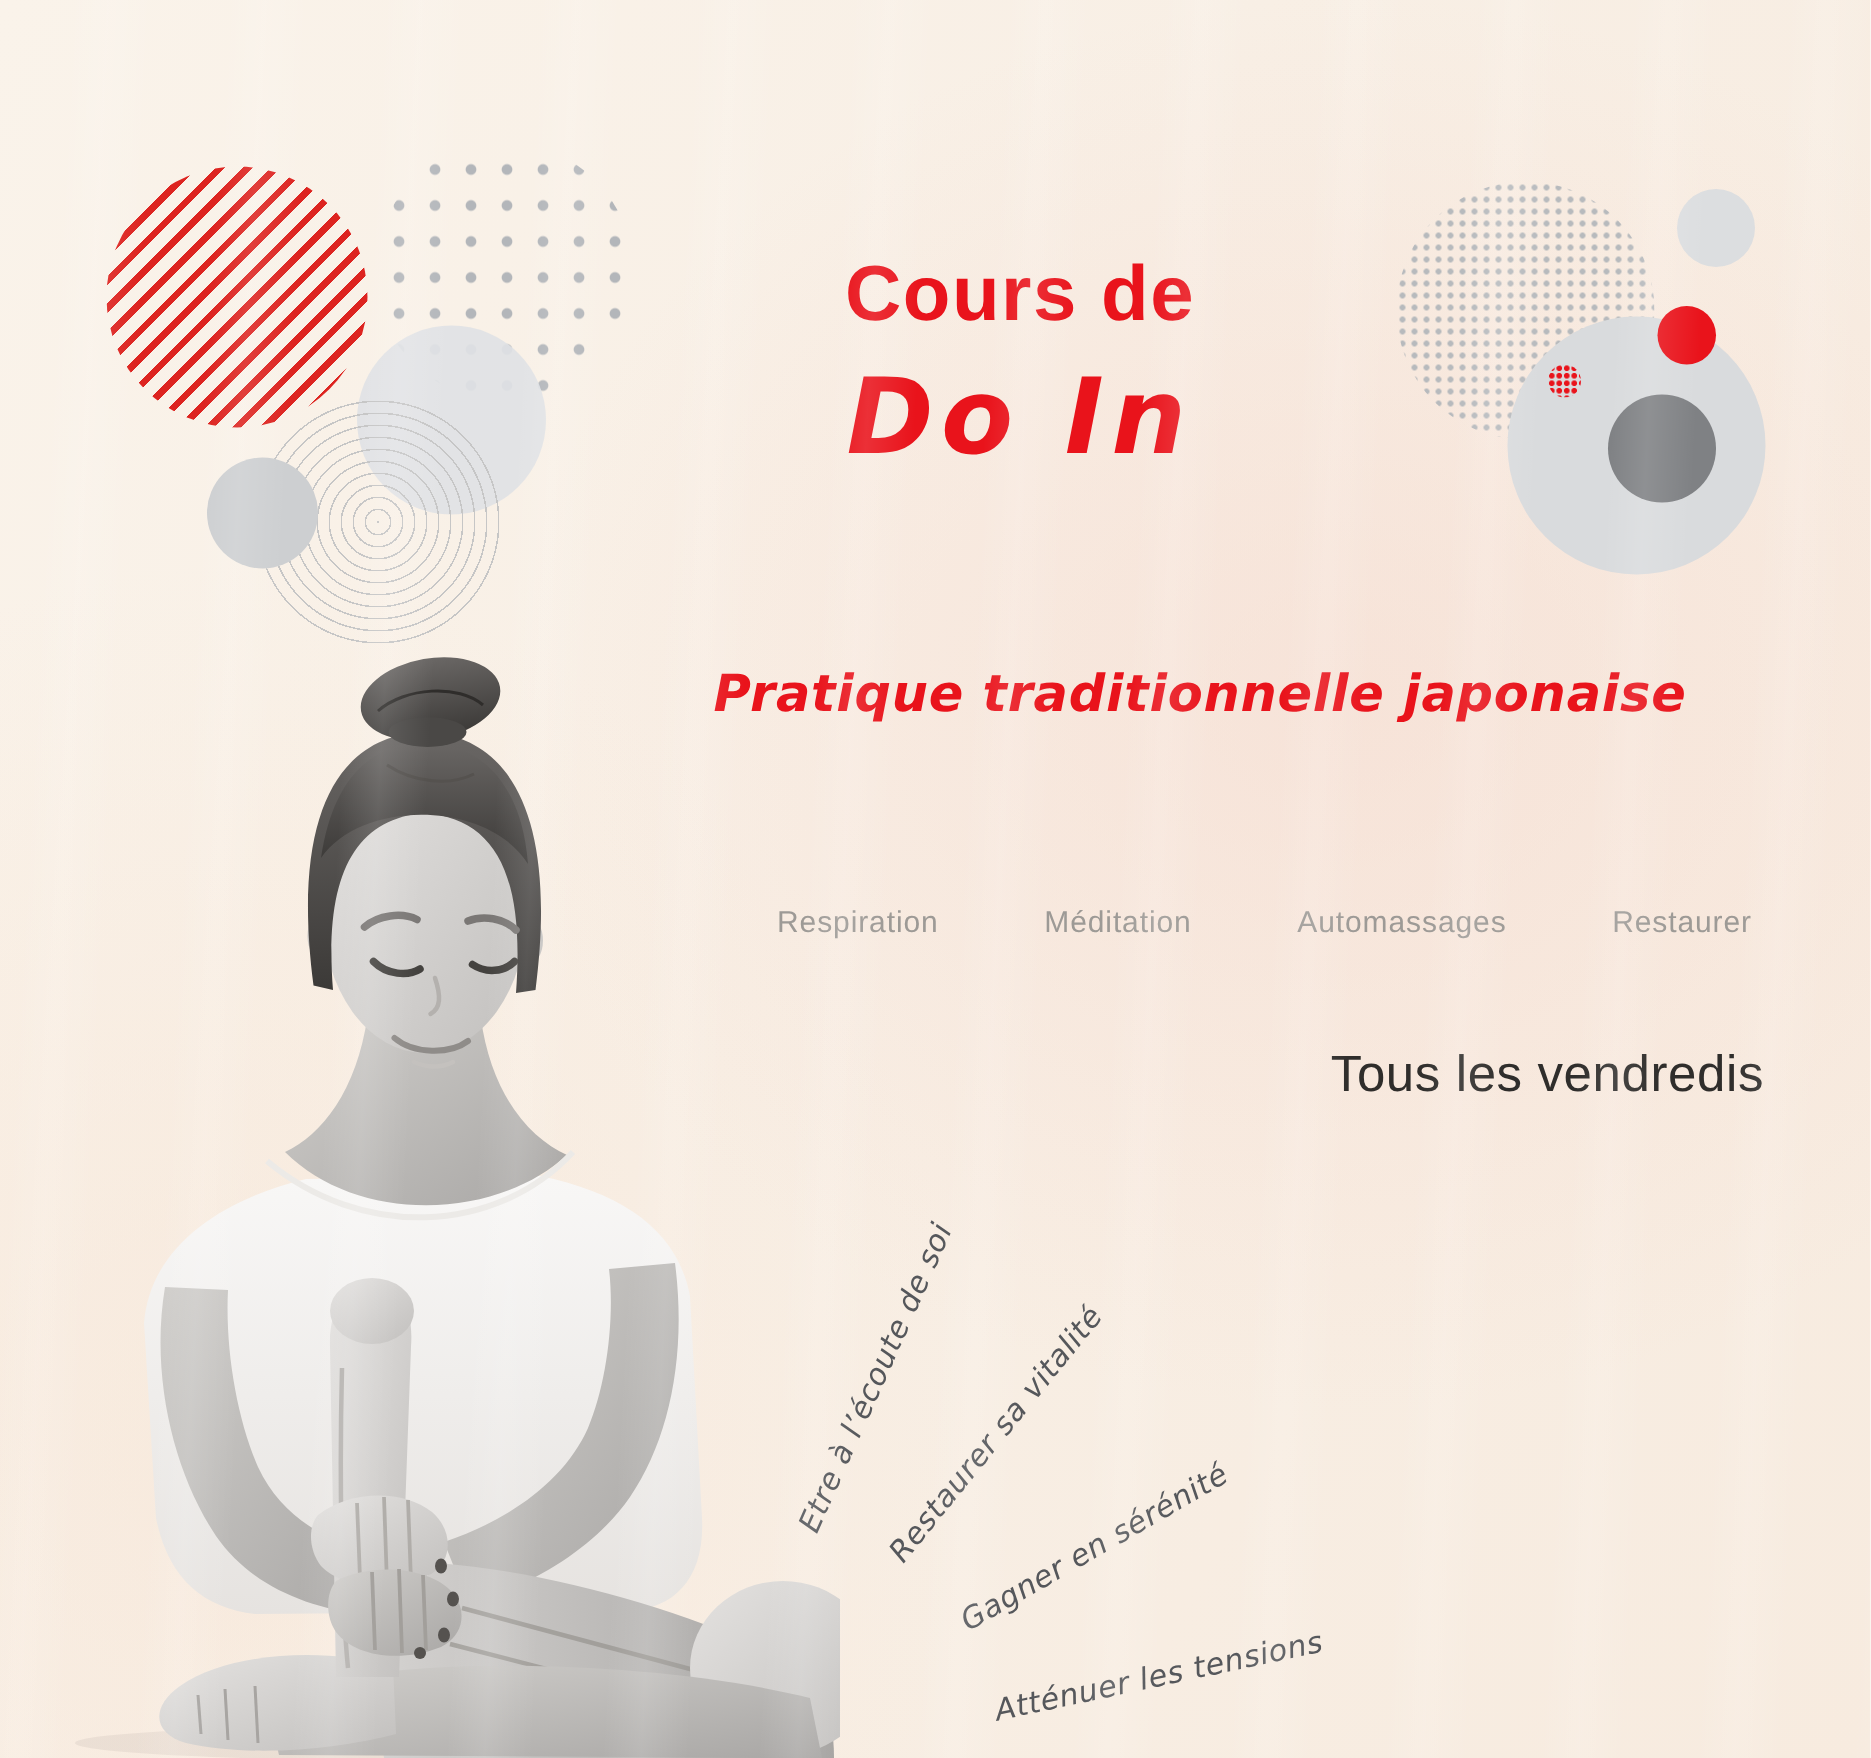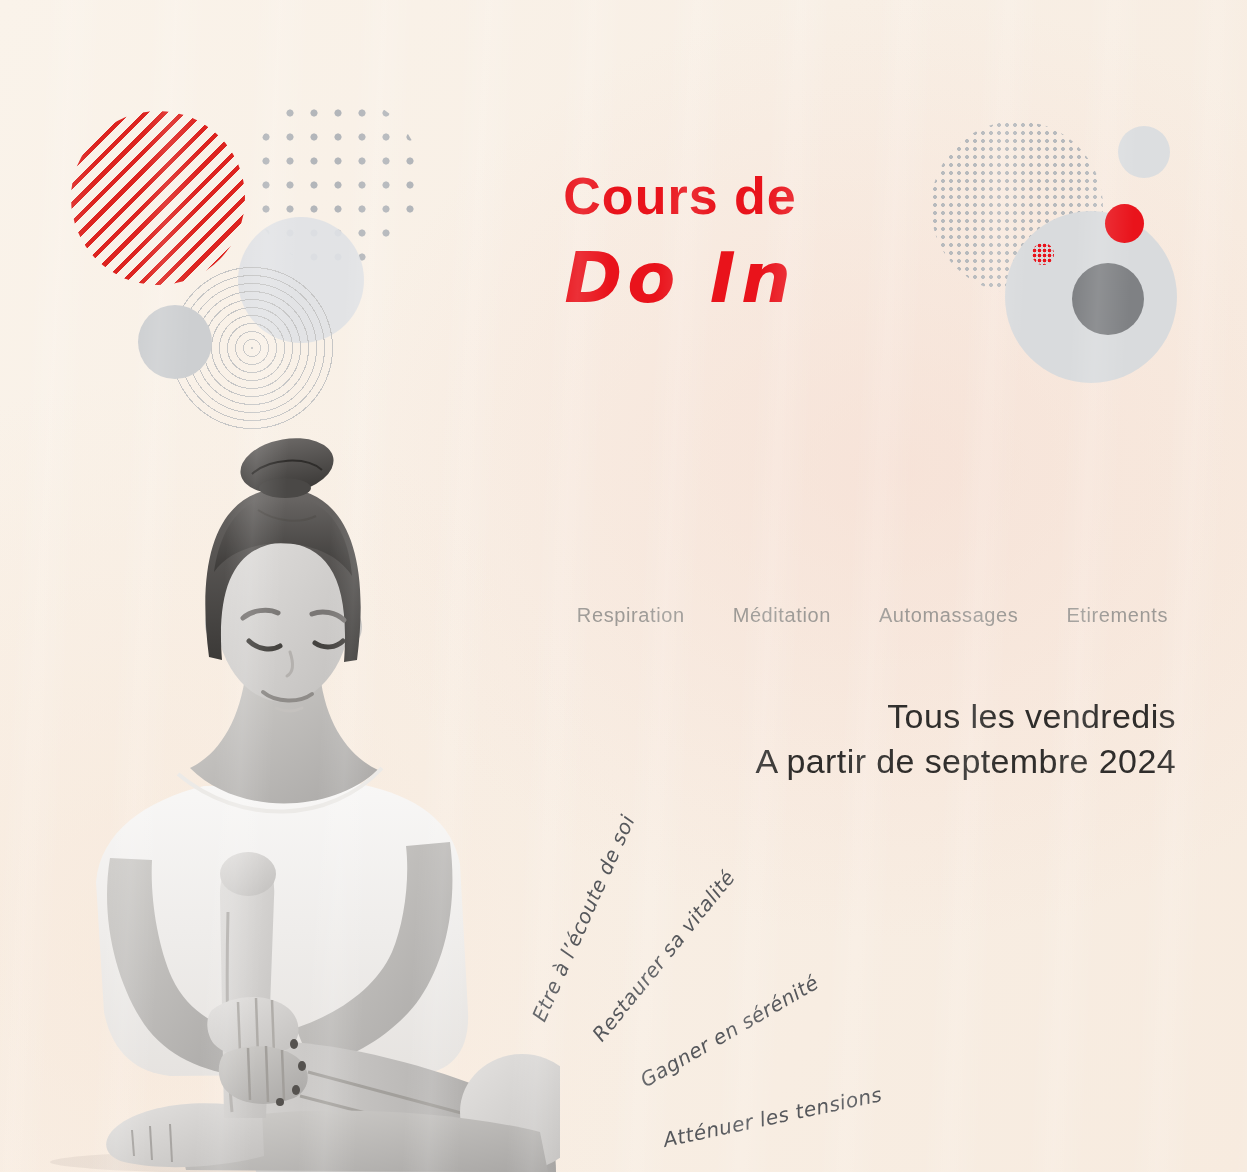--- a/index.html
+++ b/index.html
@@ -49,21 +49,21 @@
   .title-prefix{position:absolute;left:450px;top:168px;width:460px;text-align:center;
     font-family:"Liberation Sans",sans-serif;font-weight:700;font-size:52px;line-height:1.1;
     letter-spacing:1px;color:var(--accent-red,#e9131b);}
   .title-main{position:absolute;left:450px;top:238px;width:460px;text-align:center;
     font-family:"DejaVu Sans",sans-serif;font-style:italic;font-weight:700;font-size:70px;
     line-height:1.15;letter-spacing:5px;color:var(--accent-red,#e9131b);}
   .tagline{position:absolute;left:440px;top:434px;width:720px;text-align:center;
     font-family:"DejaVu Sans",sans-serif;font-style:italic;font-weight:600;font-size:34px;
     line-height:59px;letter-spacing:.5px;color:var(--accent-red,#e9131b);}
   .keywords{position:absolute;left:518px;top:604px;width:650px;
-    display:flex;justify-content:flex-end;gap:48px;
+    display:flex;justify-content:space-between;gap:23px;
     font-family:"Liberation Sans",sans-serif;font-weight:300;font-size:20px;
     letter-spacing:.6px;color:var(--keyword-gray,#9d9a96);}
   .schedule{position:absolute;left:576px;top:694px;width:600px;text-align:right;
     font-family:"Liberation Sans",sans-serif;font-weight:400;font-size:34px;line-height:45px;
     color:var(--text-dark,#2f2d2b);letter-spacing:.4px;}
 
   
   .benefit{position:absolute;white-space:nowrap;
     font-family:"DejaVu Sans",sans-serif;font-style:italic;font-weight:500;font-size:20px;
     letter-spacing:.5px;color:var(--benefit-gray,#55575b);transform-origin:0 100%;}
@@ -88,32 +88,32 @@
 <div class="decor circle-small-light-right"></div>
 <div class="decor circle-big-light-right"></div>
 <div class="decor circle-dark-right"></div>
 <div class="decor circle-red-right"></div>
 <div class="decor circle-red-dot-right"></div>
 
 <div class="title-prefix">Cours de</div>
 <div class="title-main">Do In</div>
 
 <div class="tagline">
+  <div>Pratique traditionnelle japonaise</div>
 </div>
 
 <div class="keywords">
   <span>Respiration</span>
   <span>Méditation</span>
   <span>Automassages</span>
-  <span>Etirements</span>
+  <span>Restaurer</span>
 </div>
 
 <div class="schedule">
   <div>Tous les vendredis</div>
-  <div>A partir de septembre 2024</div>
 </div>
 
 <div class="benefit benefit-1">Etre à l’écoute de soi</div>
 <div class="benefit benefit-2">Restaurer sa vitalité</div>
 <div class="benefit benefit-3">Gagner en sérénité</div>
 <div class="benefit benefit-4">Atténuer les tensions</div>
 
 <svg class="photo" viewBox="0 0 560 760" role="img" aria-label="Photo noir et blanc d'une femme assise, cheveux en chignon, tête baissée, mains posées sur le tibia">
   <defs>
     <linearGradient id="gSkin" x1="0" y1="0" x2="1" y2="1">

